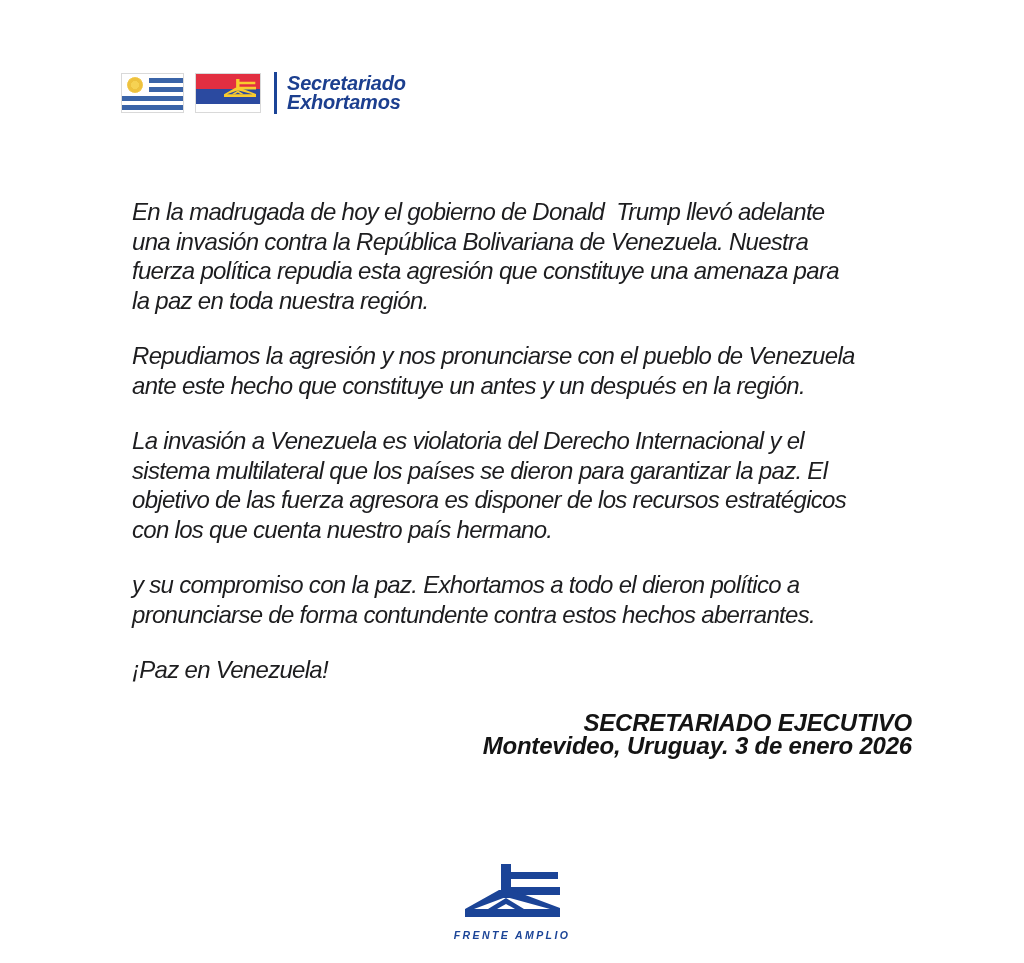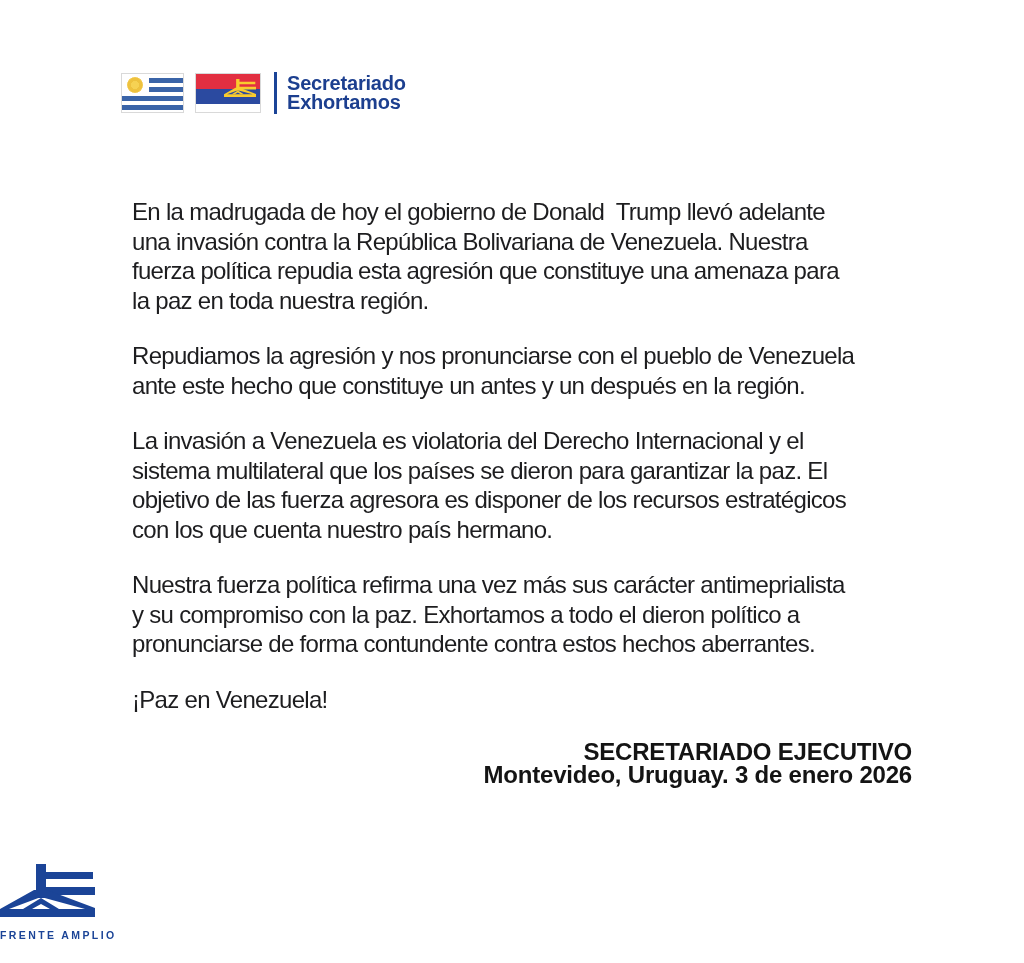--- a/index.html
+++ b/index.html
@@ -2,21 +2,21 @@
 <html style="--fa-blue: #1b4497; --header-blue: #1c3f8f; --fa-red: #e22f41; --fa-flag-blue: #2b4aa0; --fa-yellow: #f9cc2e; --uy-blue: #3a64a8; --uy-sun: #eec23e;"><head>
 <meta charset="utf-8">
 <style>
   html, body { margin: 0; padding: 0; }
   body {
     width: 1024px; height: 963px;
     background: #ffffff;
     font-family: "Liberation Sans", sans-serif;
     overflow: hidden;
   }
-  .doc { position: relative; width: 1024px; height: 963px; background: #fff; }
+  .doc { position: relative; width: 1024px; height: 963px; background: #fff; font-style: italic; }
 
   
   .header {
     position: absolute; left: 121px; top: 72px;
     display: flex; align-items: center;
   }
   .flag {
     position: relative; height: 40px;
     border: 1px solid #d9d9d9; box-sizing: border-box;
     flex: none;
@@ -62,20 +62,21 @@
 
   .signature {
     margin-top: 20px; text-align: right;
     font-weight: bold; font-size: 24px; line-height: 23px;
     letter-spacing: -0.2px; color: #141414;
   }
 
   
   .footer {
     position: absolute; left: 0; top: 864px; width: 1024px;
+    text-align: center;
   }
   .monogram { width: 95px; height: 53px; color: var(--fa-blue); display: inline-block; }
   .emblem-yellow { color: var(--fa-yellow); }
   .wordmark {
     margin-top: 8px;
     color: var(--fa-blue); font-size: 10.5px; font-weight: bold;
     letter-spacing: 2.4px; line-height: 12px;
   }
 </style>
 </head>
@@ -114,21 +115,20 @@
       <div class="line">Repudiamos la agresión y nos pronunciarse con el pueblo de Venezuela</div>
       <div class="line">ante este hecho que constituye un antes y un después en la región.</div>
     </div>
     <div class="para">
       <div class="line">La invasión a Venezuela es violatoria del Derecho Internacional y el</div>
       <div class="line">sistema multilateral que los países se dieron para garantizar la paz. El</div>
       <div class="line">objetivo de las fuerza agresora es disponer de los recursos estratégicos</div>
       <div class="line">con los que cuenta nuestro país hermano.</div>
     </div>
     <div class="para">
-      <div class="line">Nuestra fuerza política refirma una vez más sus carácter antimeprialista</div>
       <div class="line">y su compromiso con la paz. Exhortamos a todo el dieron político a</div>
       <div class="line">pronunciarse de forma contundente contra estos hechos aberrantes.</div>
     </div>
     <div class="para">
       <div class="line">¡Paz en Venezuela!</div>
     </div>
     <div class="signature">
       <div>SECRETARIADO EJECUTIVO</div>
       <div>Montevideo, Uruguay. 3 de enero 2026</div>
     </div>

